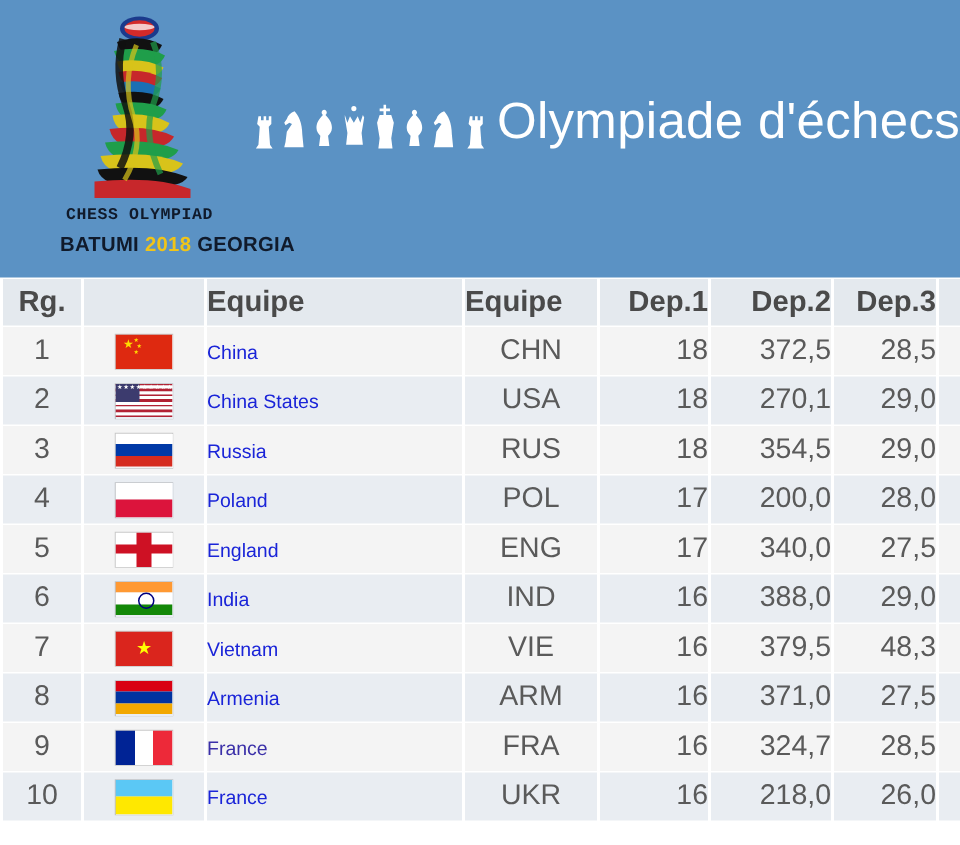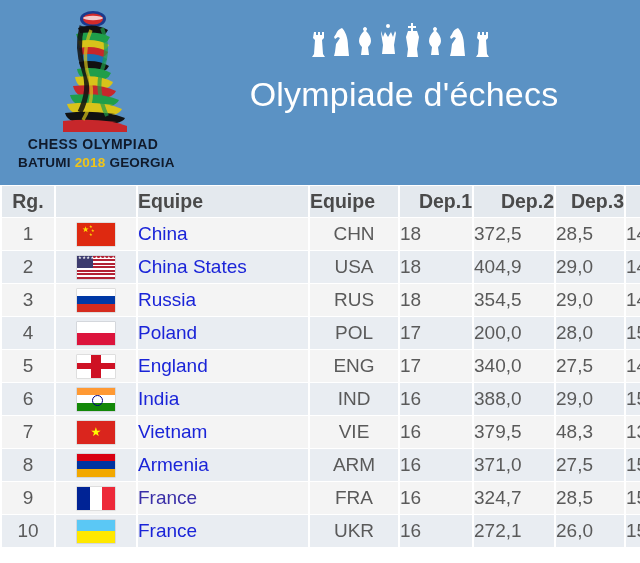--- a/index.html
+++ b/index.html
@@ -18,32 +18,33 @@
   }
   .logo-wrap{
     position:absolute;left:18px;top:8px;width:150px;height:170px;
   }
   .logo-svg{display:block;}
   .logo-text{
     position:absolute;left:0;top:128px;width:150px;text-align:center;
     color:#0c1b33;
   }
   .logo-line1{
-    font-size:14px;font-weight:bold;letter-spacing:.4px;line-height:17px;
+    font-size:11px;font-weight:bold;letter-spacing:.4px;line-height:17px;
     color:#101a2b;
+    font-family:Liberation Mono, monospace;
   }
   .logo-line2{
     font-size:13.5px;font-weight:bold;letter-spacing:.2px;line-height:16px;margin-top:2px;
-    color:#101a2b;white-space:nowrap;
+    color:#101a2b;white-space:nowrap;margin-left:22px;
   }
   .logo-year{color:#f0c419;}
 
   .banner-center{
     position:absolute;left:168px;top:0;width:472px;height:151px;
-    display:flex;flex-direction:column;align-items:center;justify-content:flex-start;
+    display:flex;flex-direction:row;align-items:center;justify-content:flex-start;
   }
   .pieces{margin-top:22px;height:42px;display:block;}
   .title-main{
     color:#ffffff;font-size:34px;font-weight:400;line-height:40px;margin-top:10px;
     letter-spacing:.2px;white-space:nowrap;
   }
   .title-sub{
     color:#ffffff;font-family:"Liberation Serif",serif;font-size:31px;font-weight:400;
     line-height:38px;margin-top:6px;white-space:nowrap;
   }
@@ -73,27 +74,27 @@
 
   .th-rg{text-align:center;padding-left:0;}
   .th-team{text-align:left;padding-left:12px;}
   .th-code{text-align:left;padding-left:8px;}
   .th-num{text-align:right;padding-right:12px;}
 
   td.rg{text-align:center;font-size:19px;color:#555;}
   td.flagcell{text-align:center;padding:0;}
   td.team{padding-left:12px;text-align:left;}
   td.code{padding-left:8px;text-align:center;color:#6a6a6a;}
-  td.num{padding-right:12px;color:#5f5f5f;}
+  td.num{text-align:right;padding-right:12px;color:#5f5f5f;}
 
   tr.odd td{background:#f4f4f4;}
   tr.even td{background:#e9edf2;}
   thead th.head-flag{background:#e4e9ee;}
 
-  .team-name{color:#1a24d8;font-size:19px;white-space:nowrap;}
+  .team-name{color:#1a24d8;font-size:13px;white-space:nowrap;}
   .team-name.fr{color:#3a2fa8;}
 
   .flag{
     display:inline-block;width:38px;height:23px;position:relative;overflow:hidden;
     vertical-align:middle;box-shadow:0 0 0 0.5px rgba(0,0,0,.18);
   }
   .fl-row{position:absolute;left:0;width:100%;}
   .fl-col{position:absolute;top:0;height:100%;}
 </style>
 </head>
@@ -211,21 +212,21 @@
             <td class="num">372,5</td>
             <td class="num">28,5</td>
             <td class="num">149</td>
           </tr>
           <tr class="even">
             <td class="rg">2</td>
             <td class="flagcell"><span class="flag"><span class="fl-row" style="top:0%;height:7.6923076923076925%;background:#b22234"></span><span class="fl-row" style="top:7.6923076923076925%;height:7.6923076923076925%;background:#ffffff"></span><span class="fl-row" style="top:15.384615384615385%;height:7.6923076923076925%;background:#b22234"></span><span class="fl-row" style="top:23.076923076923077%;height:7.6923076923076925%;background:#ffffff"></span><span class="fl-row" style="top:30.76923076923077%;height:7.6923076923076925%;background:#b22234"></span><span class="fl-row" style="top:38.46153846153846%;height:7.6923076923076925%;background:#ffffff"></span><span class="fl-row" style="top:46.15384615384615%;height:7.6923076923076925%;background:#b22234"></span><span class="fl-row" style="top:53.84615384615385%;height:7.6923076923076925%;background:#ffffff"></span><span class="fl-row" style="top:61.53846153846154%;height:7.6923076923076925%;background:#b22234"></span><span class="fl-row" style="top:69.23076923076923%;height:7.6923076923076925%;background:#ffffff"></span><span class="fl-row" style="top:76.92307692307692%;height:7.6923076923076925%;background:#b22234"></span><span class="fl-row" style="top:84.61538461538461%;height:7.6923076923076925%;background:#ffffff"></span><span class="fl-row" style="top:92.3076923076923%;height:7.6923076923076925%;background:#b22234"></span><span class="fl-col" style="left:0;top:0;width:42%;height:54%;background:#3c3b6e"></span><span style="position:absolute;left:1px;top:0px;width:14px;color:#fff;font-size:4.2px;line-height:4.4px;letter-spacing:.4px">★★★★★★★★★★★★★★★★★★</span></span></td>
             <td class="team"><span class="team-name">China States</span></td>
             <td class="code">USA</td>
             <td class="num">18</td>
-            <td class="num">404,9</td>
+            <td class="num">270,1</td>
             <td class="num">29,0</td>
             <td class="num">147</td>
           </tr>
           <tr class="odd">
             <td class="rg">3</td>
             <td class="flagcell"><span class="flag"><span class="fl-row" style="top:0%;height:33.4%;background:#ffffff"></span><span class="fl-row" style="top:33.4%;height:33.3%;background:#0039a6"></span><span class="fl-row" style="top:66.7%;height:33.3%;background:#d52b1e"></span></span></td>
             <td class="team"><span class="team-name">Russia</span></td>
             <td class="code">RUS</td>
             <td class="num">18</td>
             <td class="num">354,5</td>
@@ -291,20 +292,20 @@
             <td class="num">324,7</td>
             <td class="num">28,5</td>
             <td class="num">153</td>
           </tr>
           <tr class="even">
             <td class="rg">10</td>
             <td class="flagcell"><span class="flag"><span class="fl-row" style="top:0%;height:50%;background:#5bc8f5"></span><span class="fl-row" style="top:50%;height:50%;background:#ffe800"></span></span></td>
             <td class="team"><span class="team-name">France</span></td>
             <td class="code">UKR</td>
             <td class="num">16</td>
-            <td class="num">272,1</td>
+            <td class="num">218,0</td>
             <td class="num">26,0</td>
             <td class="num">152</td>
           </tr>
         </tbody>
     </table>
   </div>
 </div>
 
 </body></html>

